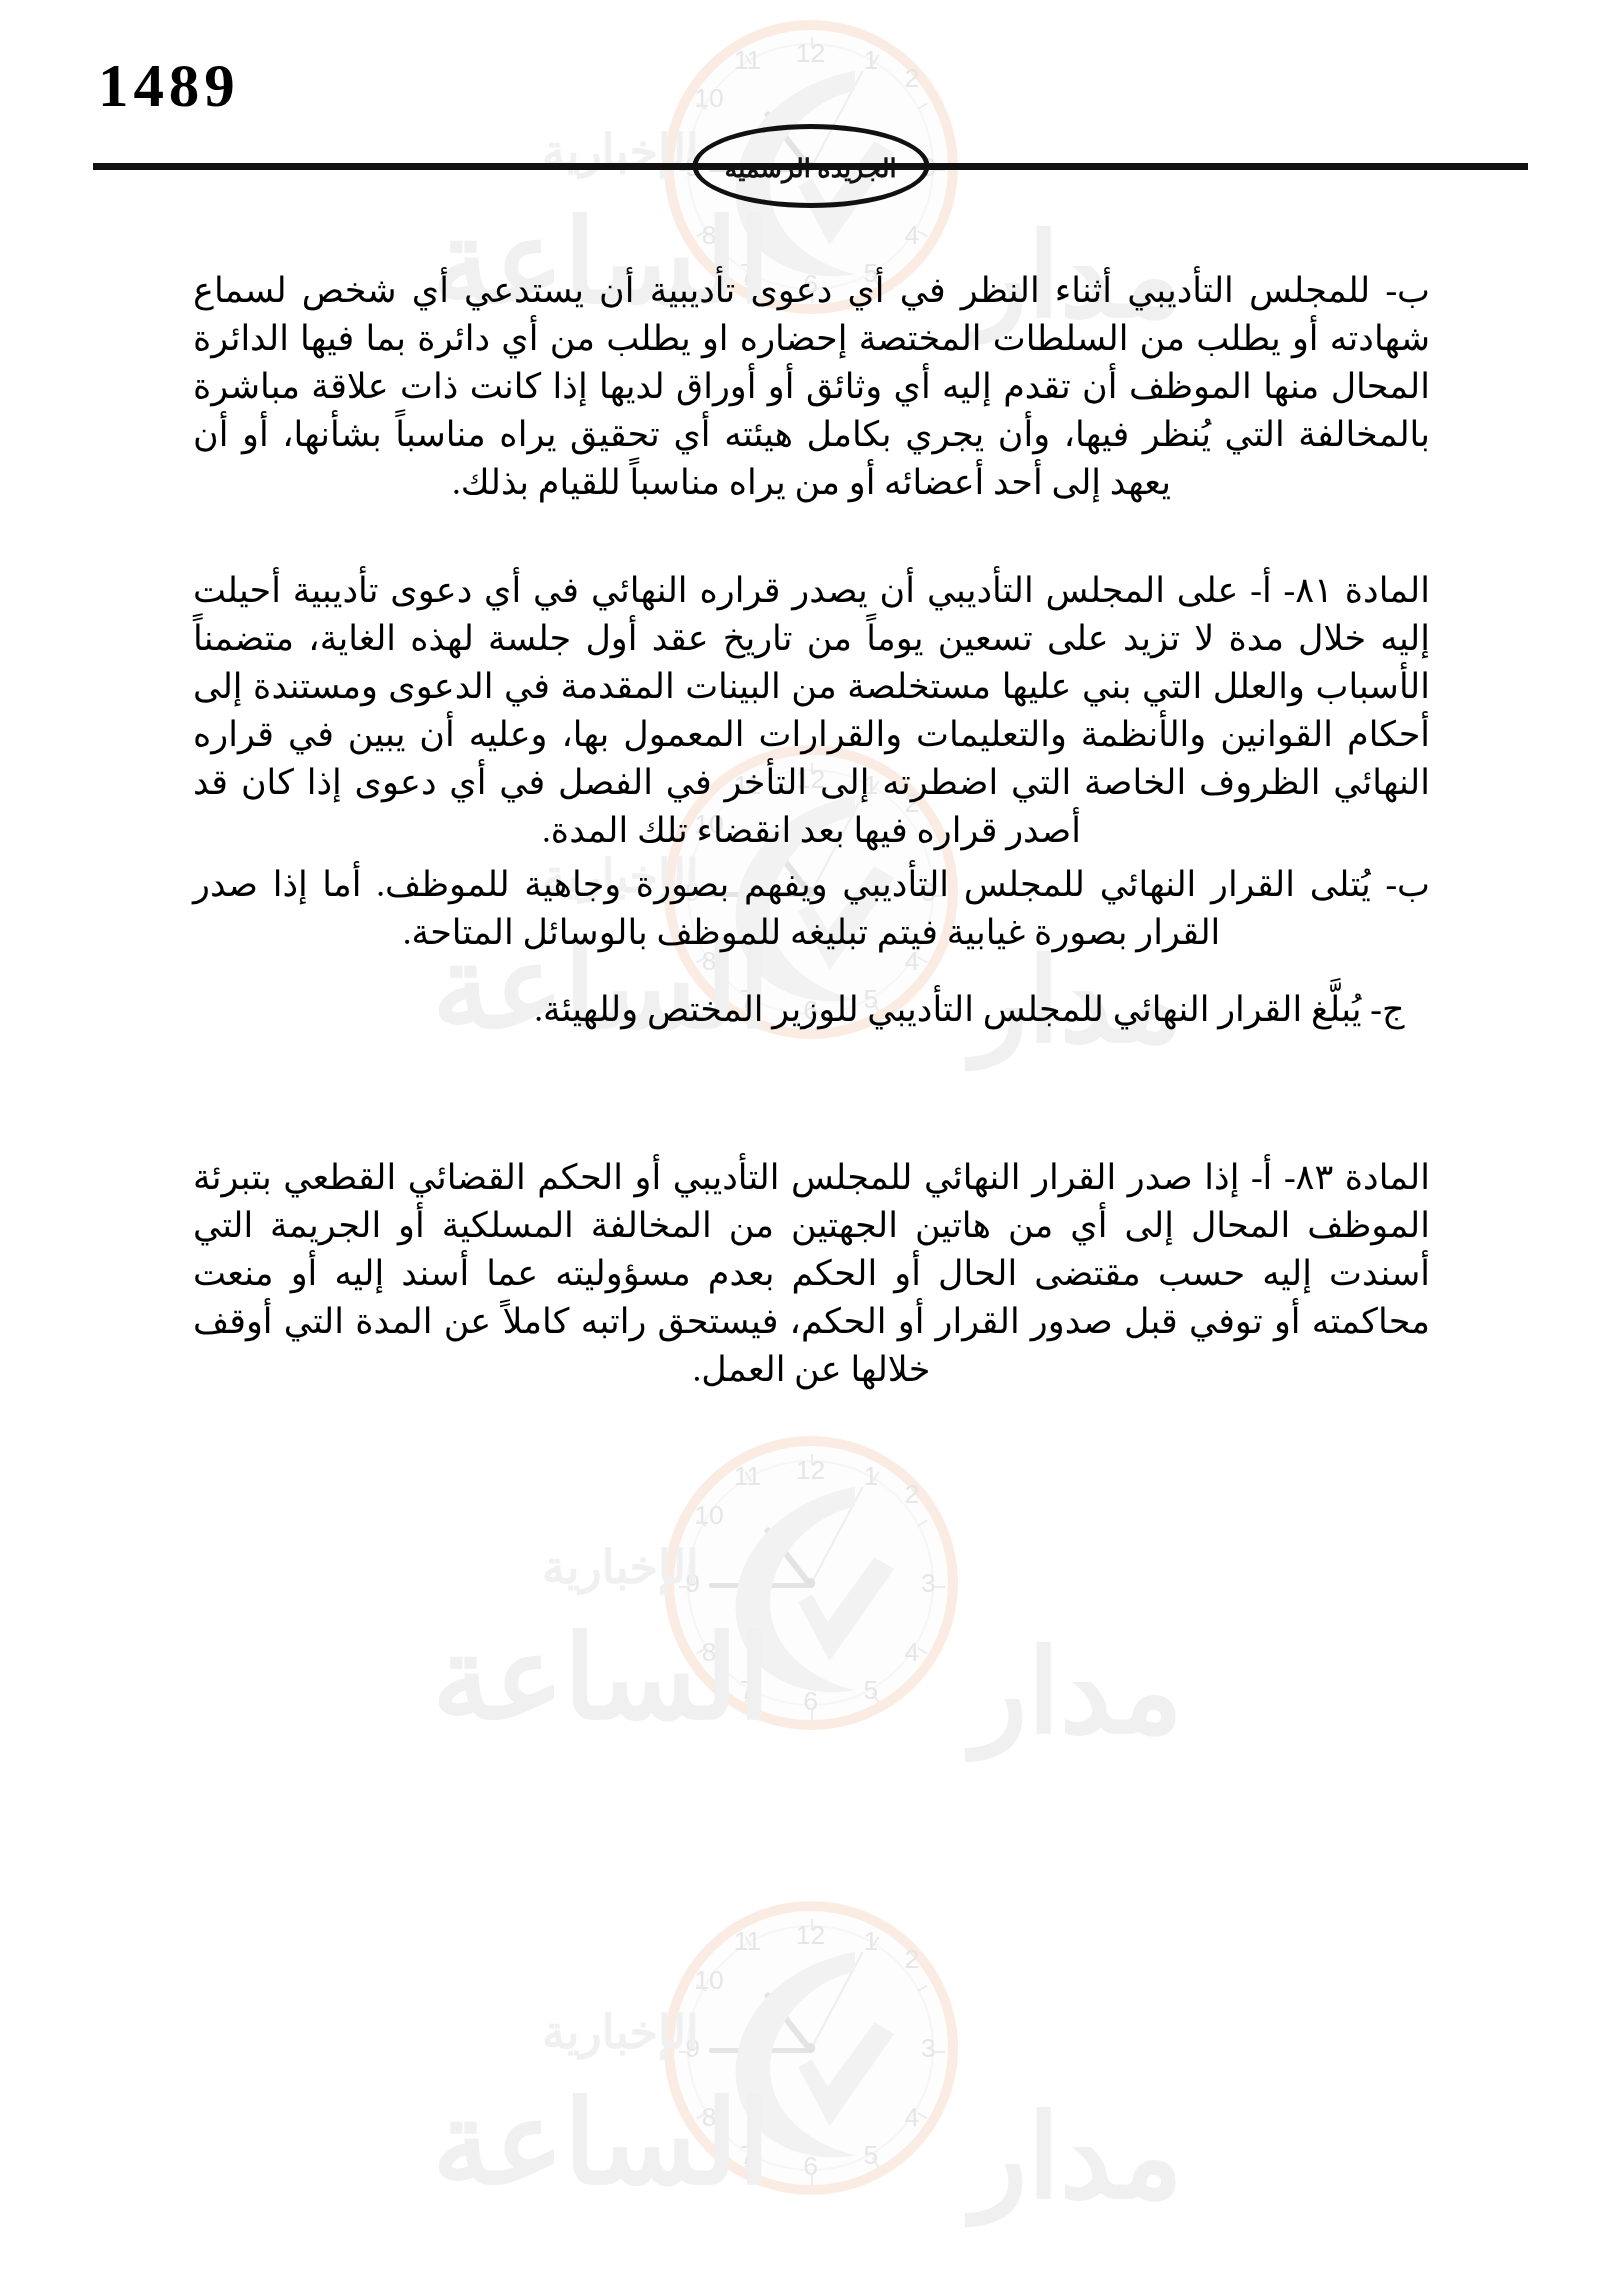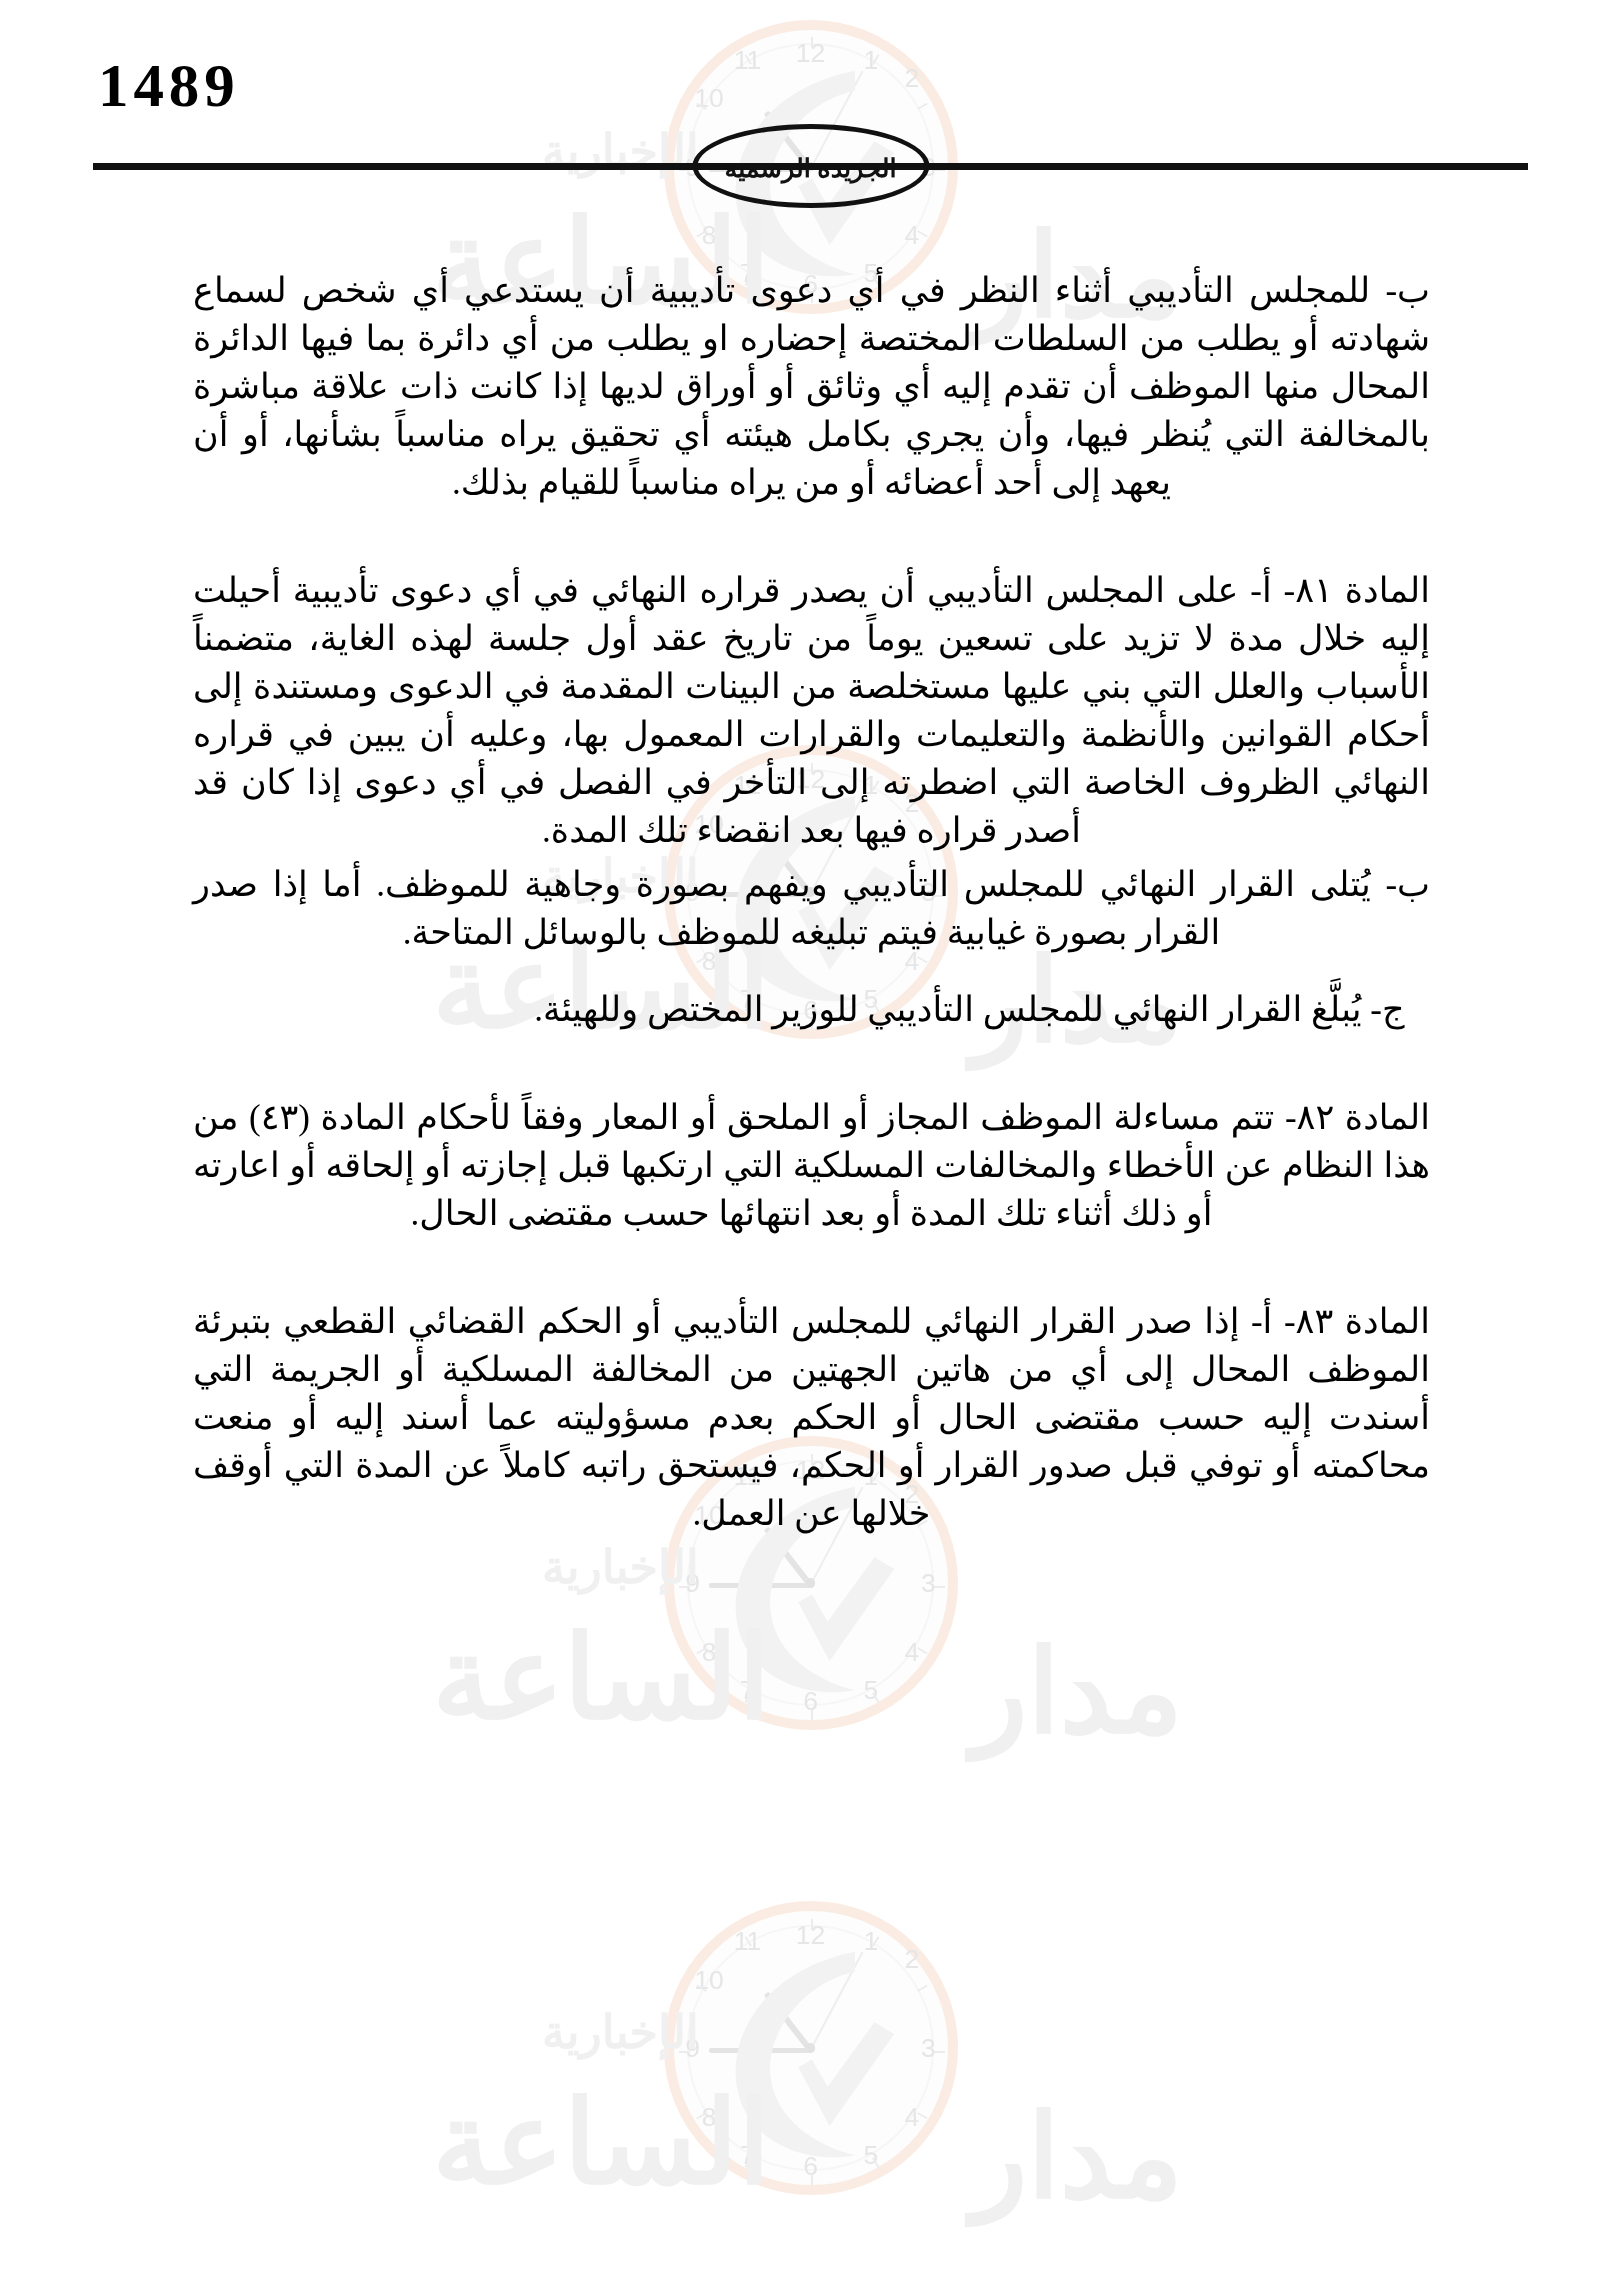--- a/index.html
+++ b/index.html
@@ -394,21 +394,20 @@
     <div class="gap-sm"></div>
 
     <p class="para">ب- يُتلى القرار النهائي للمجلس التأديبي ويفهم بصورة وجاهية للموظف. أما إذا صدر القرار بصورة غيابية فيتم تبليغه للموظف بالوسائل المتاحة.</p>
 
     <div class="gap-sm"></div>
 
     <p class="para indent tight">ج- يُبلَّغ القرار النهائي للمجلس التأديبي للوزير المختص وللهيئة.</p>
 
     <div class="gap-lg"></div>
 
-    <p class="para">المادة ٨٢- تتم مساءلة الموظف المجاز أو الملحق أو المعار وفقاً لأحكام المادة (٤٣) من هذا النظام عن الأخطاء والمخالفات المسلكية التي ارتكبها قبل إجازته أو إلحاقه أو اعارته أو ذلك أثناء تلك المدة أو بعد انتهائها حسب مقتضى الحال.</p>
 
     <div class="gap-lg"></div>
 
     <p class="para">المادة ٨٣- أ- إذا صدر القرار النهائي للمجلس التأديبي أو الحكم القضائي القطعي بتبرئة الموظف المحال إلى أي من هاتين الجهتين من المخالفة المسلكية أو الجريمة التي أسندت إليه حسب مقتضى الحال أو الحكم بعدم مسؤوليته عما أسند إليه أو منعت محاكمته أو توفي قبل صدور القرار أو الحكم، فيستحق راتبه كاملاً عن المدة التي أوقف خلالها عن العمل.</p>
 
   </div>
 
 </div>
 
 

